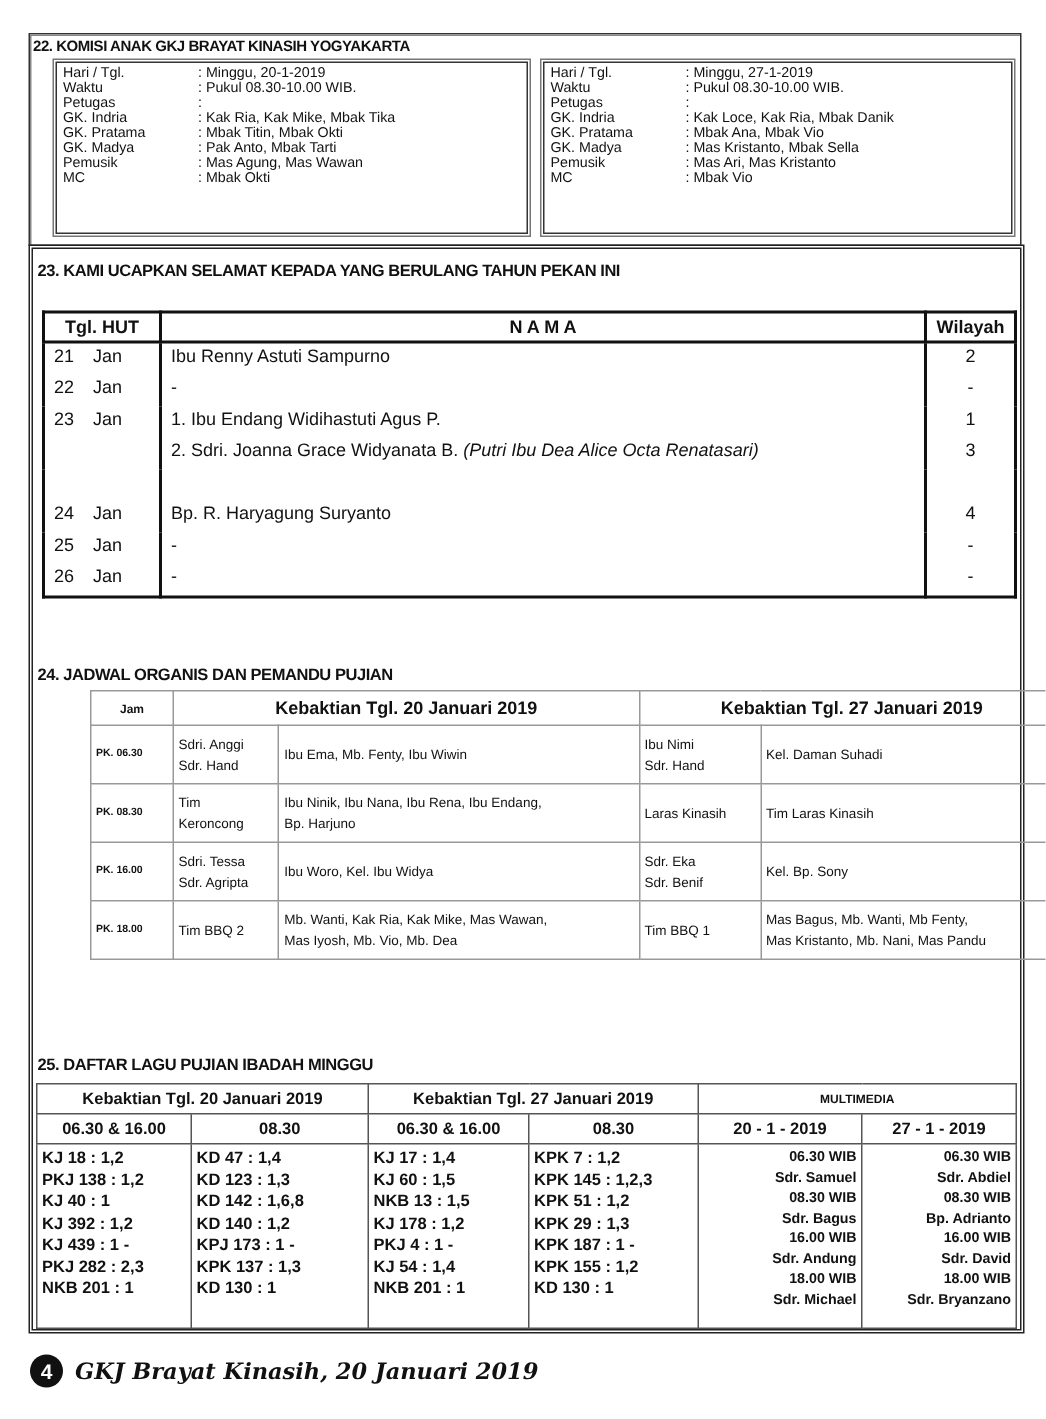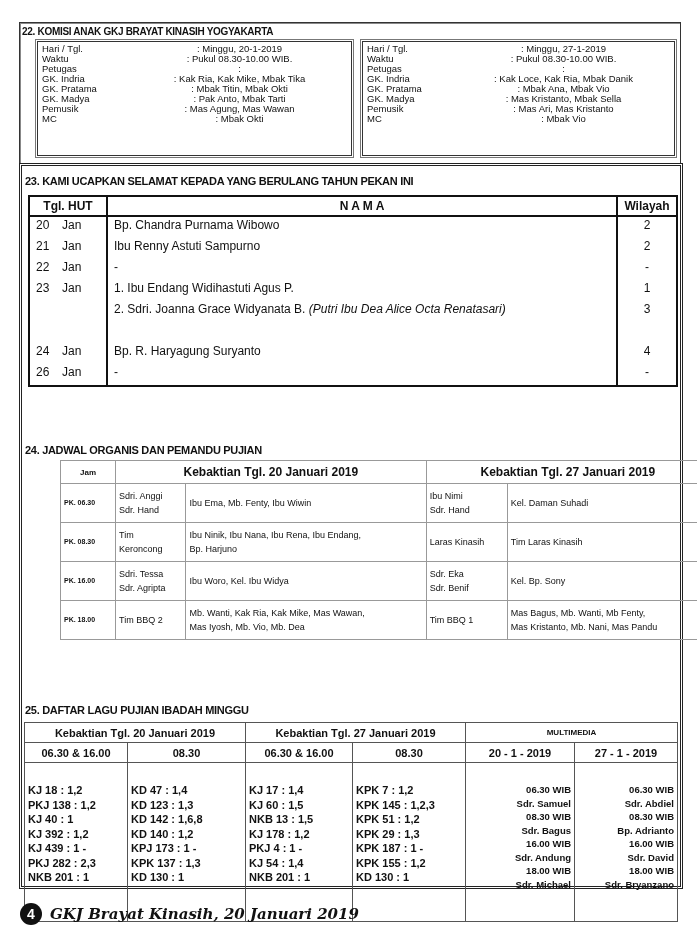--- a/index.html
+++ b/index.html
@@ -6,43 +6,43 @@
   body{width:697px;height:946px;position:relative;font-family:"Liberation Sans",sans-serif;color:#111;overflow:hidden;}
   .abs{position:absolute;}
   
   #s22{left:19px;top:22px;width:660px;height:140px;border:1px solid #333;box-shadow:inset 1px 1px 0 #888;}
   #s22 .title{position:absolute;left:2px;top:3px;font-size:10px;font-weight:bold;letter-spacing:-0.3px;}
   .kbox{position:absolute;top:18px;height:115px;border:1px solid #333;outline:1px solid #777;outline-offset:1px;font-size:9.5px;line-height:10px;padding:2px 4px;box-sizing:border-box;}
   #k1{left:17px;width:315px;}
   #k2{left:342px;width:313px;}
   .krow{display:flex;}
   .krow .lab{width:90px;}
-  .krow .val{flex:1;text-align:center;}
+  .krow .val{flex:1;}
   
   #frame{left:19px;top:163px;width:664px;height:726px;border-left:3px double #222;border-right:3px double #222;border-top:3px double #222;border-bottom:3px double #222;box-sizing:border-box;}
   .sec-title{position:absolute;font-weight:bold;font-size:11px;letter-spacing:-0.3px;}
   
-  #t23{position:absolute;left:28px;top:195px;width:650px;border-collapse:collapse;font-size:12px;}
+  #t23{position:absolute;left:28px;top:207px;width:650px;border-collapse:collapse;font-size:12px;}
   #t23 th{border:2px solid #111;font-weight:bold;height:18px;padding:0 3px;}
   #t23 td{border-left:2px solid #111;border-right:2px solid #111;padding:1px 6px;height:19px;vertical-align:top;}
   #t23 tr:last-child td{border-bottom:2px solid #111;}
   #t23 .w{text-align:center;}
   #t23 .it{font-style:italic;}
   
   #t24{position:absolute;left:28px;top:460px;width:650px;border-collapse:collapse;font-size:9px;margin-left:32px;}
   #t24 th,#t24 td{border:1px solid #999;}
   #t24 th{font-weight:bold;font-size:12px;}
   #t24 th.small{font-size:8px;font-weight:bold;}
   #t24 td{padding:2px 3px;height:34px;vertical-align:middle;line-height:14px;}
   #t24 td.jam{font-size:7px;font-weight:bold;width:48px;}
   
   #t25{position:absolute;left:24px;top:722px;width:654px;border-collapse:collapse;font-size:11px;}
   #t25 th,#t25 td{border:1px solid #555;}
   #t25 th{font-weight:bold;font-size:11px;height:17px;}
-  #t25 td{vertical-align:top;padding:20px 3px;font-weight:bold;line-height:14.5px;border-radius:30px;}
+  #t25 td{vertical-align:top;padding:2px 3px;font-weight:bold;line-height:14.5px;border-radius:30px;}
   #t25 td.mm{font-size:9.5px;line-height:13.5px;text-align:right;}
   .line{display:block;white-space:nowrap;}
   
   #footer{left:20px;top:903px;display:flex;align-items:center;gap:8px;}
   #pageno{width:22px;height:22px;border-radius:50%;background:#111;color:#fff;font-weight:bold;font-size:14px;display:flex;align-items:center;justify-content:center;}
   #footer-text{font-family:"DejaVu Serif",serif;font-style:italic;font-weight:bold;font-size:15px;}
 </style>
 </head>
 <body>
 
@@ -124,25 +124,20 @@
 <table id="t23">
   <thead>
     <tr>
       <th style="width:70px">Tgl. HUT</th>
       <th>N A M A</th>
       <th style="width:52px">Wilayah</th>
     </tr>
   </thead>
   <tbody id="t23body">
       <tr>
-        <td><span style="display:inline-block;width:26px">20</span><span>Jan</span></td>
-        <td><span>Bp. Chandra Purnama Wibowo</span></td>
-        <td class="w">2</td>
-      </tr>
-      <tr>
         <td><span style="display:inline-block;width:26px">21</span><span>Jan</span></td>
         <td><span>Ibu Renny Astuti Sampurno</span></td>
         <td class="w">2</td>
       </tr>
       <tr>
         <td><span style="display:inline-block;width:26px">22</span><span>Jan</span></td>
         <td><span>-</span></td>
         <td class="w">-</td>
       </tr>
       <tr>
@@ -157,20 +152,25 @@
       </tr>
       <tr>
         <td><span style="display:inline-block;width:26px"></span><span></span></td>
         <td><span></span></td>
         <td class="w"></td>
       </tr>
       <tr>
         <td><span style="display:inline-block;width:26px">24</span><span>Jan</span></td>
         <td><span>Bp. R. Haryagung Suryanto</span></td>
         <td class="w">4</td>
+      </tr>
+      <tr>
+        <td><span style="display:inline-block;width:26px">25</span><span>Jan</span></td>
+        <td><span>-</span></td>
+        <td class="w">-</td>
       </tr>
       <tr>
         <td><span style="display:inline-block;width:26px">26</span><span>Jan</span></td>
         <td><span>-</span></td>
         <td class="w">-</td>
       </tr>
     </tbody>
 </table>
 
 <div class="sec-title" style="left:25px;top:444px;">24. JADWAL ORGANIS DAN PEMANDU PUJIAN</div>

